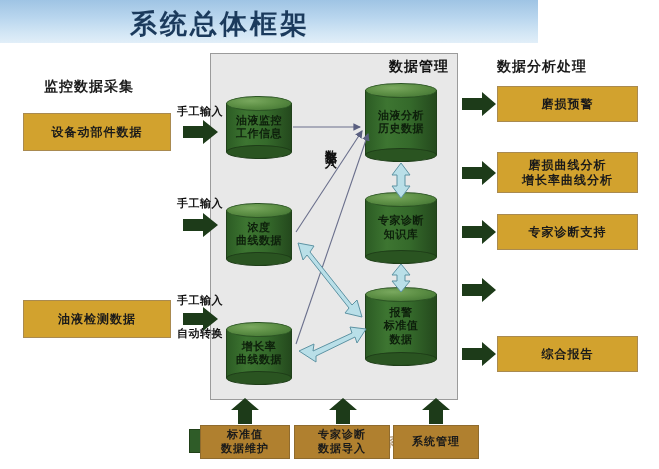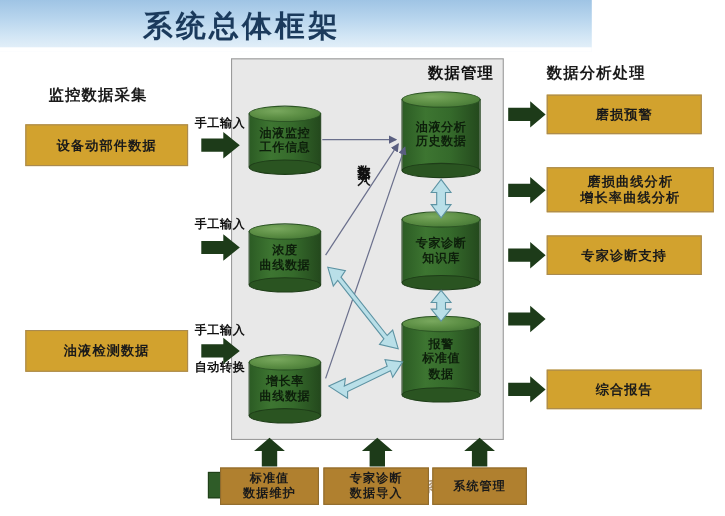--- a/index.html
+++ b/index.html
@@ -289,21 +289,21 @@
     </div>
   </div>
 
   <div class="vert-label" style="left:322px; top:140px;">数据导入</div>
 
   <div class="gold-box" style="left:497px; top:86px; width:141px; height:36px;">
     <div>
       <div>磨损预警</div>
     </div>
   </div>
-  <div class="gold-box" style="left:497px; top:152px; width:152px; height:41px;">
+  <div class="gold-box" style="left:497px; top:152px; width:141px; height:41px;">
     <div>
       <div>磨损曲线分析</div>
       <div>增长率曲线分析</div>
     </div>
   </div>
   <div class="gold-box" style="left:497px; top:214px; width:141px; height:36px;">
     <div>
       <div>专家诊断支持</div>
     </div>
   </div>

